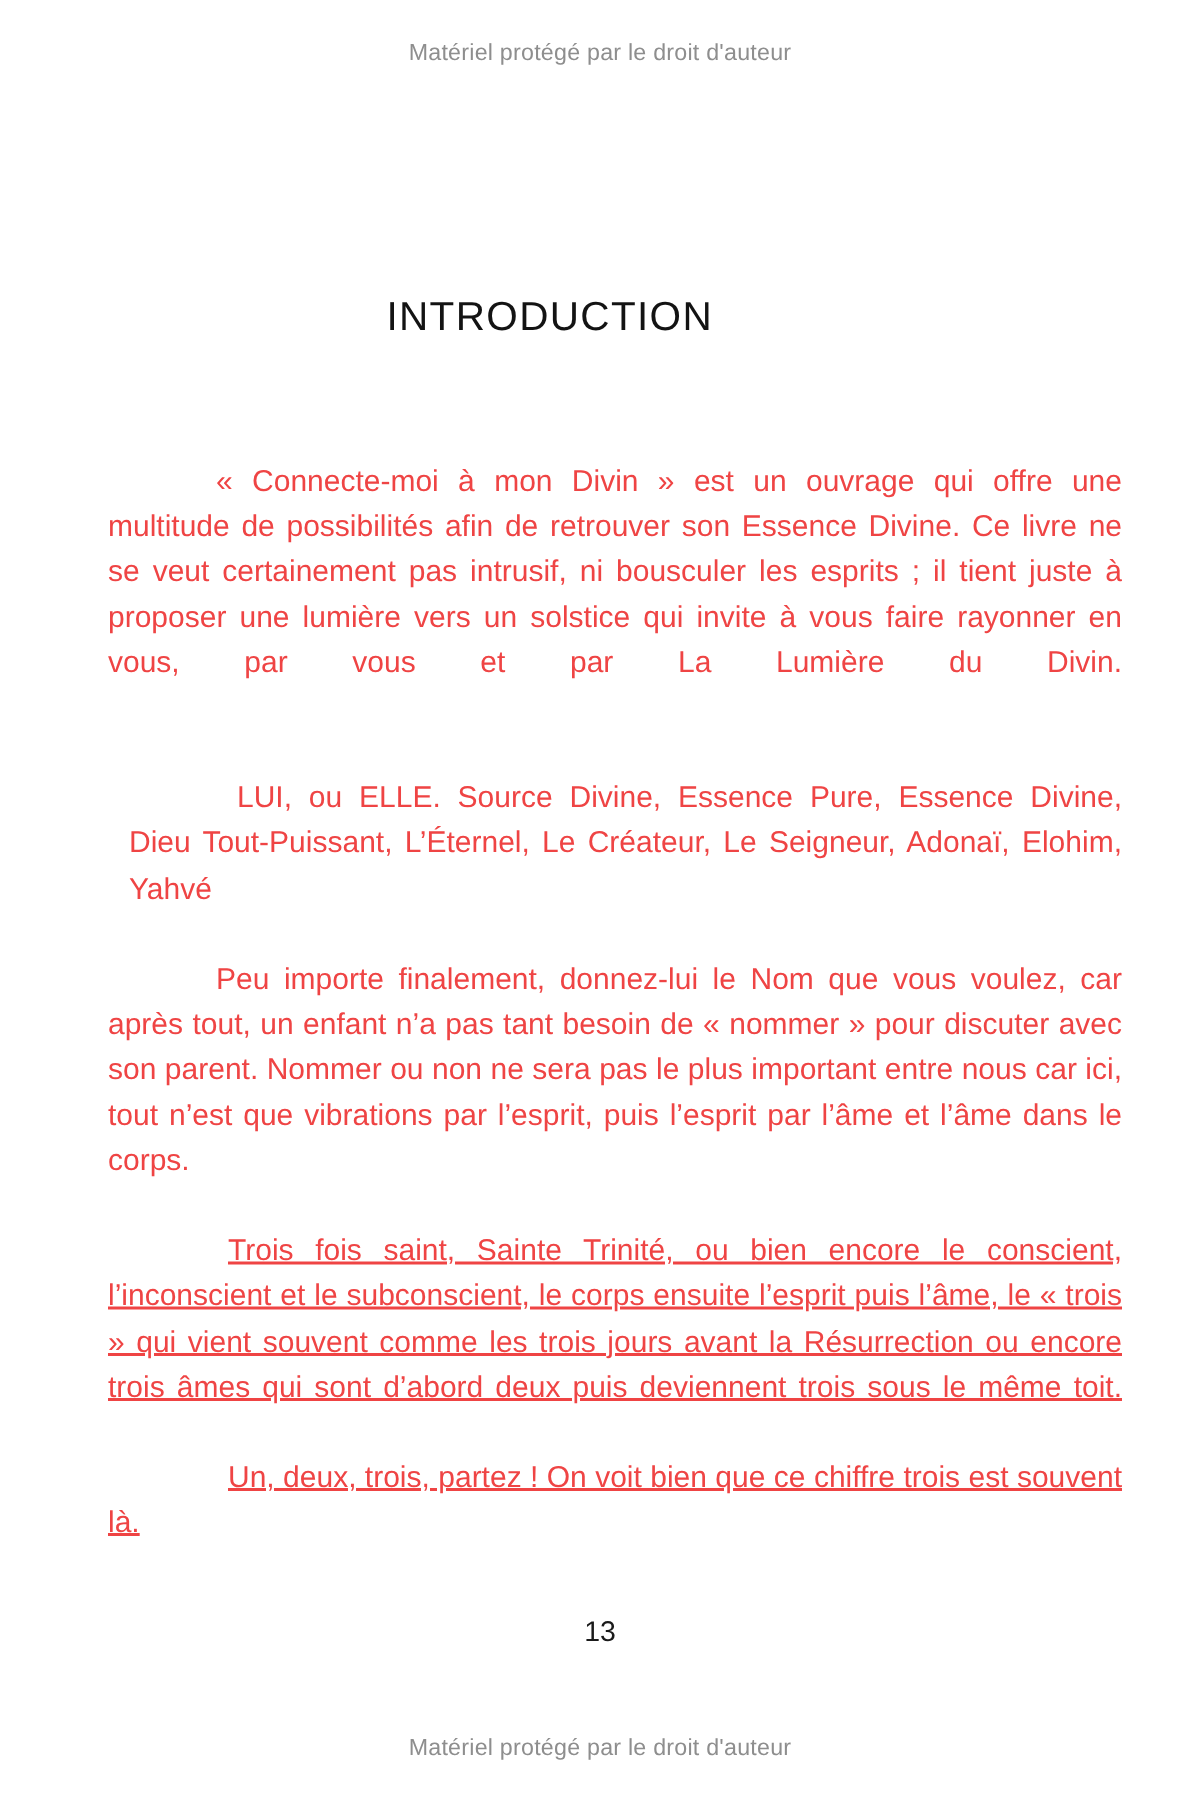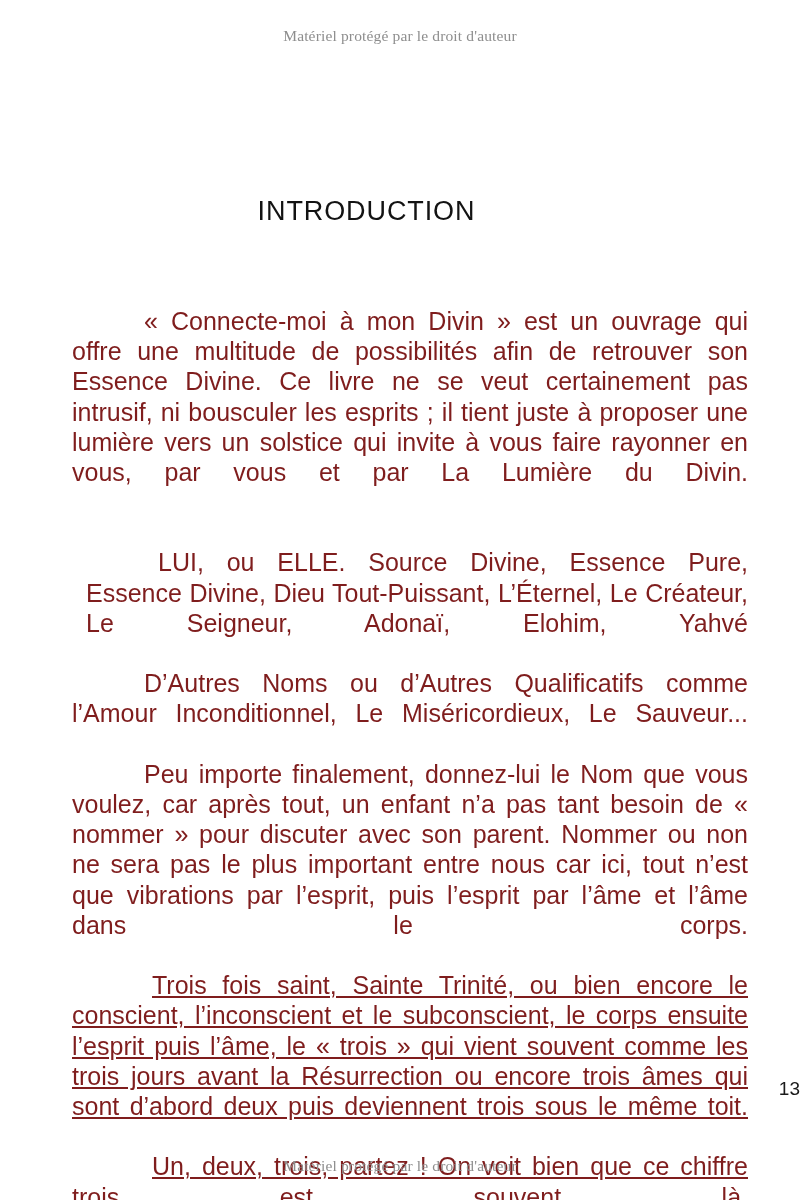--- a/index.html
+++ b/index.html
@@ -23,21 +23,21 @@
     width: 800px;
     height: 1200px;
   }
 
   
   .watermark {
     position: absolute;
     left: 0;
     width: 800px;
     text-align: center;
-    font-family: Liberation Serif, serif;
+    font-family: Liberation Sans, sans-serif;
     font-size: 15.5px;
     letter-spacing: 0.15px;
     color: #8e8e8e;
     white-space: nowrap;
     user-select: none;
   }
   .watermark-top    { top: 27px; }
   .watermark-bottom { top: 1157px; }
 
   
@@ -58,66 +58,65 @@
   
   .body-block {
     position: absolute;
     left: 72px;
     top: 306px;
     width: 676px;
   }
 
   .para {
     margin: 0;
-    font-size: 25px;
+    font-size: 20px;
     line-height: 30.2px;
     text-align: justify;
     text-justify: inter-word;
-    color: #7f1d1d;
+    color: #ef4444;
     text-indent: 72px;
     hyphens: none;
   }
   
   .para::after {
     content: "";
     display: inline-block;
     width: 100%;
   }
 
   .para.gap-before { margin-top: 30px; margin-left: 14px; }
   .para.indent-wide { text-indent: 80px; text-decoration: underline; }
 
   
   .page-number {
     position: absolute;
     left: 0;
     top: 1078px;
     width: 800px;
-    text-align: right;
+    text-align: center;
     font-size: 19px;
     color: #1a1a1a;
   }
 </style>
 </head>
 <body>
 
 <div class="page">
 
   <div class="watermark watermark-top">Matériel protégé par le droit d'auteur</div>
 
   <h1 class="page-title">INTRODUCTION</h1>
 
   <div class="body-block">
 
     <p class="para">« Connecte-moi à mon Divin » est un ouvrage qui offre une multitude de possibilités afin de retrouver son Essence Divine. Ce livre ne se veut certainement pas intrusif, ni bousculer les esprits ; il tient juste à proposer une lumière vers un solstice qui invite à vous faire rayonner en vous, par vous et par La Lumière du Divin.</p>
 
     <p class="para gap-before">LUI, ou ELLE. Source Divine, Essence Pure, Essence Divine, Dieu Tout-Puissant, L’Éternel, Le Créateur, Le Seigneur, Adonaï, Elohim, Yahvé</p>
 
 
-    <p class="para">D’Autres Noms ou d’Autres Qualificatifs comme l’Amour Inconditionnel, Le Miséricordieux, Le Sauveur...</p>
 
     <p class="para">Peu importe finalement, donnez-lui le Nom que vous voulez, car après tout, un enfant n’a pas tant besoin de « nommer » pour discuter avec son parent. Nommer ou non ne sera pas le plus important entre nous car ici, tout n’est que vibrations par l’esprit, puis l’esprit par l’âme et l’âme dans le corps.</p>
 
     <p class="para indent-wide">Trois fois saint, Sainte Trinité, ou bien encore le conscient, l’inconscient et le subconscient, le corps ensuite l’esprit puis l’âme, le « trois » qui vient souvent comme les trois jours avant la Résurrection ou encore trois âmes qui sont d’abord deux puis deviennent trois sous le même toit.</p>
 
     <p class="para indent-wide">Un, deux, trois, partez ! On voit bien que ce chiffre trois est souvent là.</p>
 
   </div>
 
   <div class="page-number">13</div>

